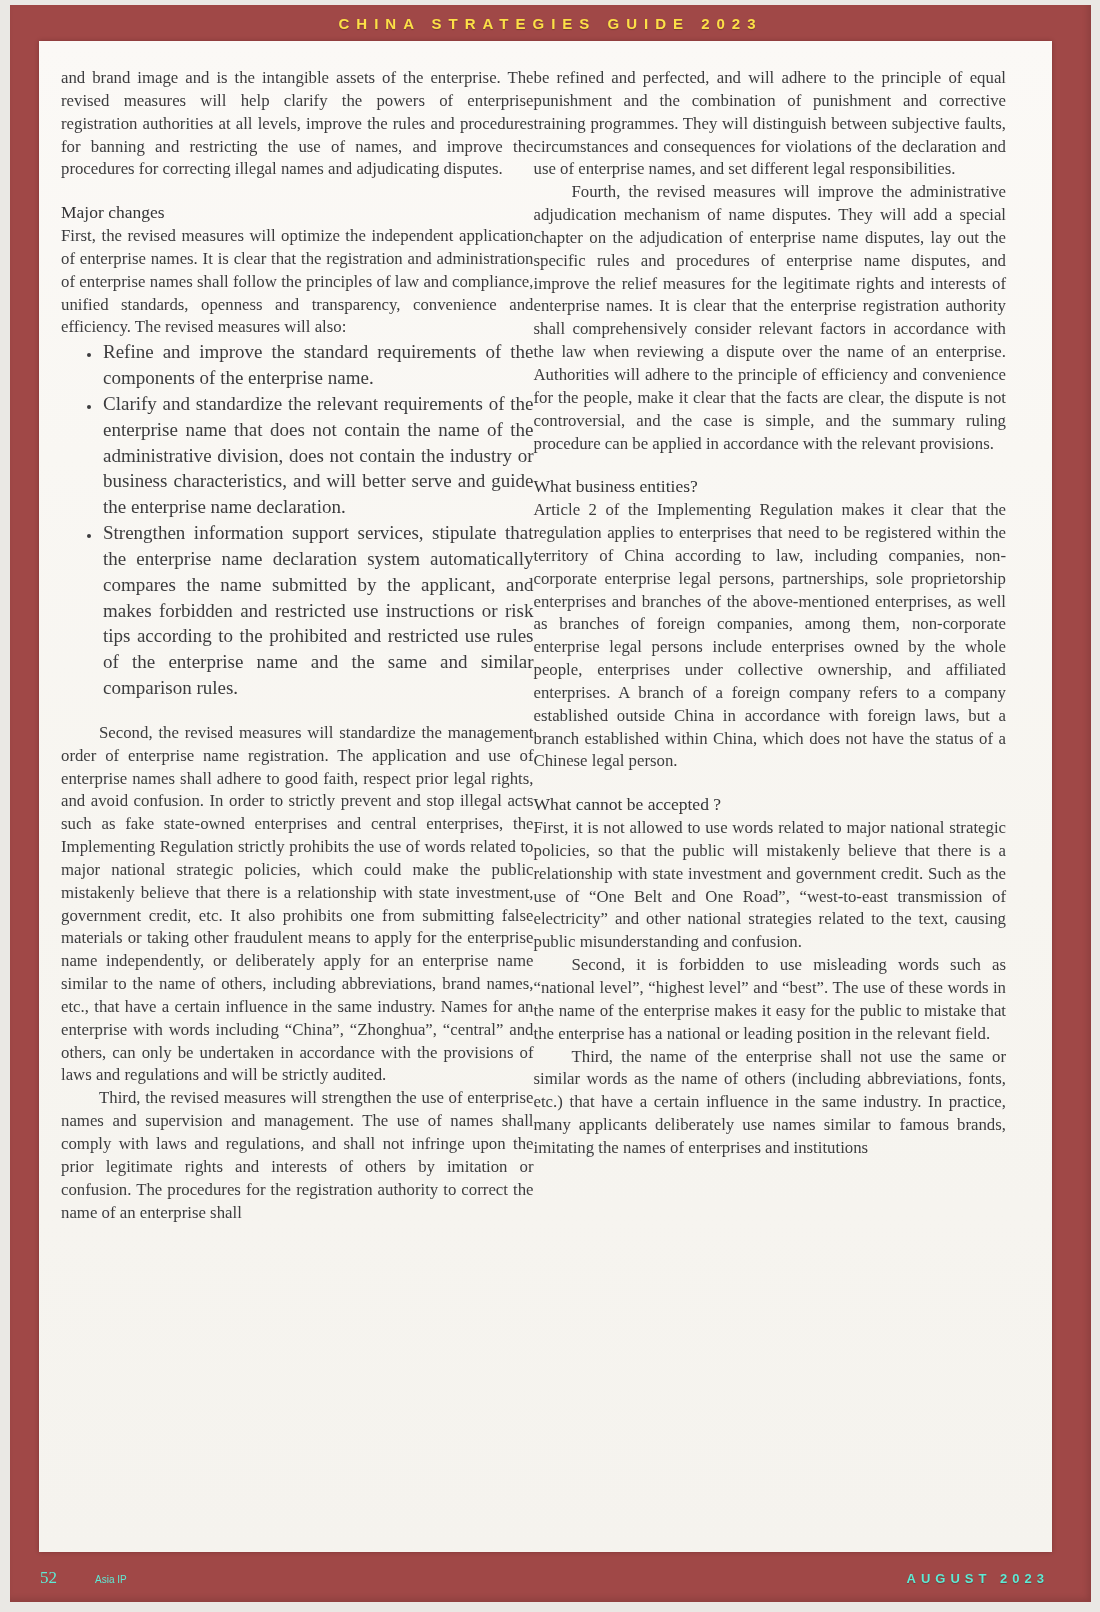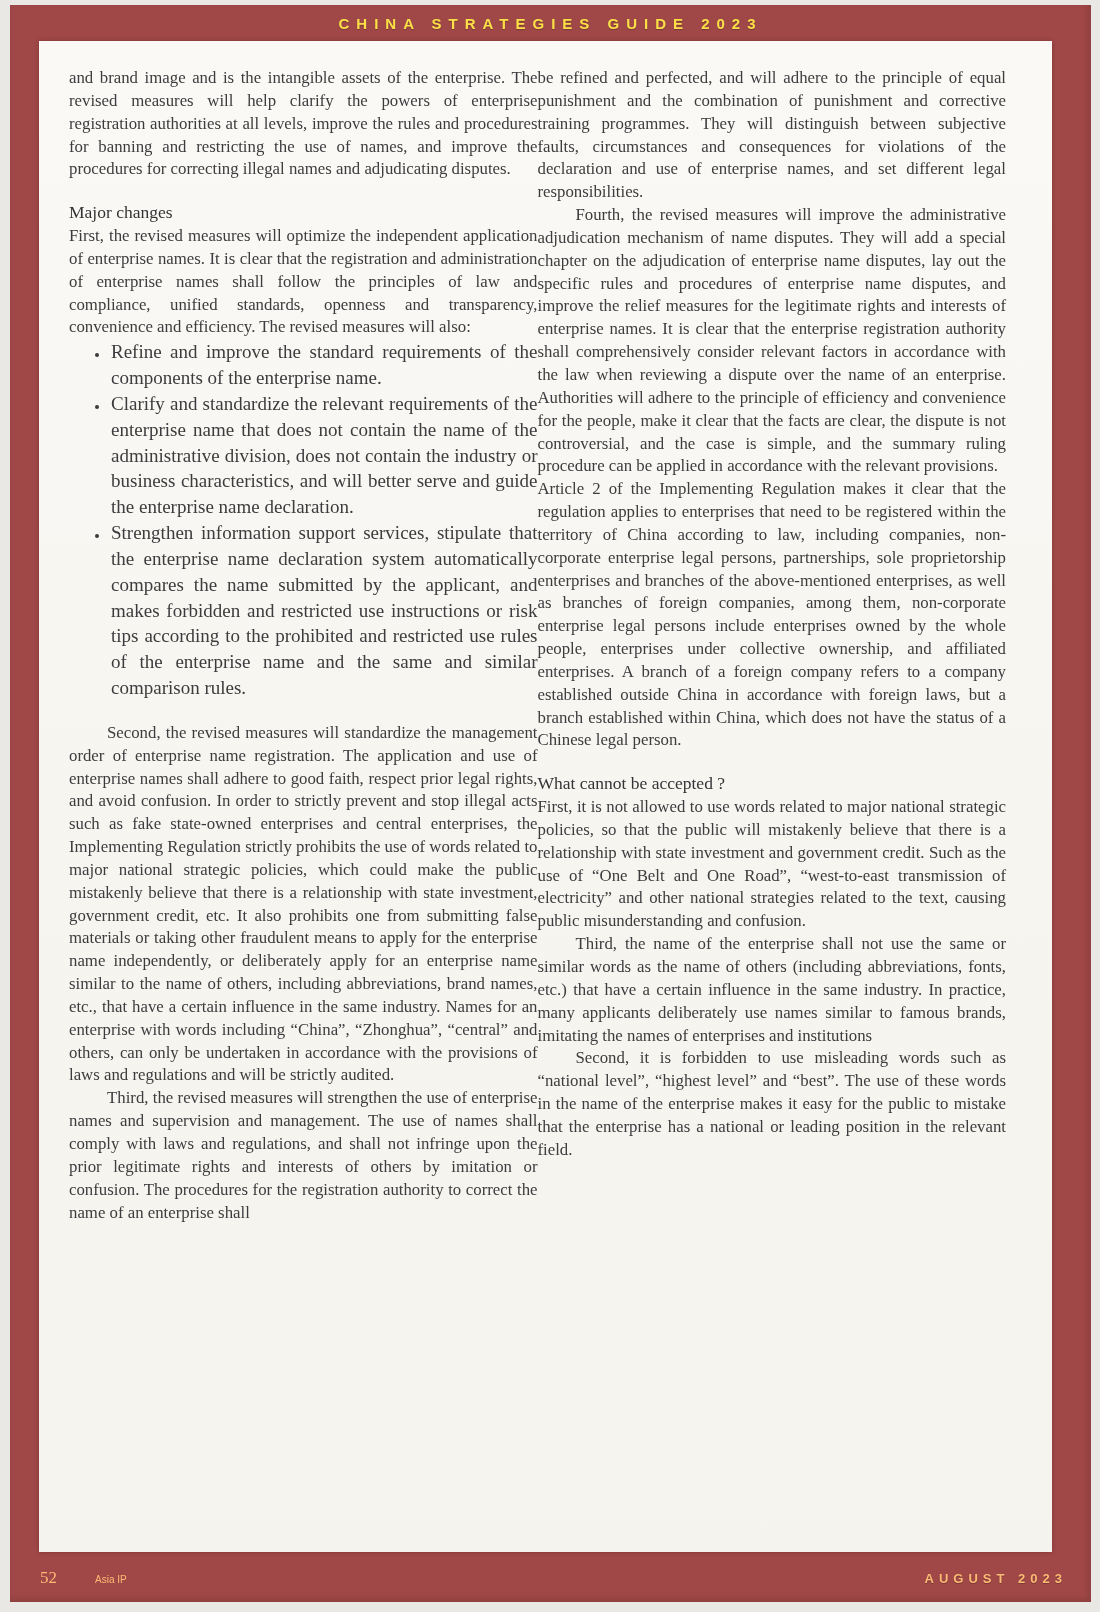--- a/index.html
+++ b/index.html
@@ -28,21 +28,21 @@
     white-space:nowrap;
   }
   .paper{
     position:absolute;left:29px;top:36px;right:39px;bottom:50px;
     background:linear-gradient(180deg,#fbf9f6 0%, #f7f5f0 55%, #f5f3ee 100%);
     box-shadow:0 0 4px rgba(60,20,20,0.35);
     overflow:hidden;
   }
   .content{
     display:flex;
-    padding:26px 46px 0 30px;
+    padding:26px 46px 0 22px;
   }
   .col{flex:1;min-width:0;}
   .para{
     margin:0;
     color:#3c3c3e;
     font-size:16.8px;
     line-height:1.36;
     text-align:justify;
   }
   .para.indent{text-indent:38px;}
@@ -59,23 +59,23 @@
     margin:0;
     padding-left:40px;
     color:#3c3c3e;
     font-size:19px;
     line-height:1.36;
     text-align:justify;
   }
   ul.bullets li{padding-left:2px;}
   ul.bullets li::marker{font-size:12px;}
   .footer{
-    position:absolute;left:30px;right:24px;bottom:14px;
+    position:absolute;left:30px;right:42px;bottom:14px;
     display:flex;justify-content:space-between;align-items:baseline;
-    color:#fdba74;
+    color:#5eead4;
   }
   .footer-left{display:flex;align-items:baseline;gap:38px;}
   .page-number{
     font-family:"Liberation Serif", serif;
     font-size:17px;
   }
   .brand{
     font-family:"Liberation Sans", sans-serif;
     font-size:10px;
   }
@@ -103,25 +103,26 @@
             <li>Refine and improve the standard requirements of the components of the enterprise name.</li>
             <li>Clarify and standardize the relevant requirements of the enterprise name that does not contain the name of the administrative division, does not contain the industry or business characteristics, and will better serve and guide the enterprise name declaration.</li>
             <li>Strengthen information support services, stipulate that the enterprise name declaration system automatically compares the name submitted by the applicant, and makes forbidden and restricted use instructions or risk tips according to the prohibited and restricted use rules of the enterprise name and the same and similar comparison rules.</li>
           </ul>
           <p class="para indent space-before">Second, the revised measures will standardize the management order of enterprise name registration. The application and use of enterprise names shall adhere to good faith, respect prior legal rights, and avoid confusion. In order to strictly prevent and stop illegal acts such as fake state-owned enterprises and central enterprises, the Implementing Regulation strictly prohibits the use of words related to major national strategic policies, which could make the public mistakenly believe that there is a relationship with state investment, government credit, etc. It also prohibits one from submitting false materials or taking other fraudulent means to apply for the enterprise name independently, or deliberately apply for an enterprise name similar to the name of others, including abbreviations, brand names, etc., that have a certain influence in the same industry. Names for an enterprise with words including “China”, “Zhonghua”, “central” and others, can only be undertaken in accordance with the provisions of laws and regulations and will be strictly audited.</p>
           <p class="para indent">Third, the revised measures will strengthen the use of enterprise names and supervision and management. The use of names shall comply with laws and regulations, and shall not infringe upon the prior legitimate rights and interests of others by imitation or confusion. The procedures for the registration authority to correct the name of an enterprise shall</p>
         </div>
       <div class="col" id="right-col">
           <p class="para">be refined and perfected, and will adhere to the principle of equal punishment and the combination of punishment and corrective training programmes. They will distinguish between subjective faults, circumstances and consequences for violations of the declaration and use of enterprise names, and set different legal responsibilities.</p>
           <p class="para indent">Fourth, the revised measures will improve the administrative adjudication mechanism of name disputes. They will add a special chapter on the adjudication of enterprise name disputes, lay out the specific rules and procedures of enterprise name disputes, and improve the relief measures for the legitimate rights and interests of enterprise names. It is clear that the enterprise registration authority shall comprehensively consider relevant factors in accordance with the law when reviewing a dispute over the name of an enterprise. Authorities will adhere to the principle of efficiency and convenience for the people, make it clear that the facts are clear, the dispute is not controversial, and the case is simple, and the summary ruling procedure can be applied in accordance with the relevant provisions.</p>
+          <h3 class="heading">What business entities?</h3>
           <p class="para">Article 2 of the Implementing Regulation makes it clear that the regulation applies to enterprises that need to be registered within the territory of China according to law, including companies, non-corporate enterprise legal persons, partnerships, sole proprietorship enterprises and branches of the above-mentioned enterprises, as well as branches of foreign companies, among them, non-corporate enterprise legal persons include enterprises owned by the whole people, enterprises under collective ownership, and affiliated enterprises. A branch of a foreign company refers to a company established outside China in accordance with foreign laws, but a branch established within China, which does not have the status of a Chinese legal person.</p>
           <h3 class="heading">What cannot be accepted ?</h3>
           <p class="para">First, it is not allowed to use words related to major national strategic policies, so that the public will mistakenly believe that there is a relationship with state investment and government credit. Such as the use of “One Belt and One Road”, “west-to-east transmission of electricity” and other national strategies related to the text, causing public misunderstanding and confusion.</p>
+          <p class="para indent">Second, it is forbidden to use misleading words such as “national level”, “highest level” and “best”. The use of these words in the name of the enterprise makes it easy for the public to mistake that the enterprise has a national or leading position in the relevant field.</p>
           <p class="para indent">Third, the name of the enterprise shall not use the same or similar words as the name of others (including abbreviations, fonts, etc.) that have a certain influence in the same industry. In practice, many applicants deliberately use names similar to famous brands, imitating the names of enterprises and institutions</p>
-          <p class="para indent">Second, it is forbidden to use misleading words such as “national level”, “highest level” and “best”. The use of these words in the name of the enterprise makes it easy for the public to mistake that the enterprise has a national or leading position in the relevant field.</p>
         </div>
     </div>
   </div>
 
   <div class="footer">
     <div class="footer-left">
       <span class="page-number">52</span>
       <span class="brand">Asia IP</span>
     </div>
     <span class="issue">AUGUST 2023</span>

